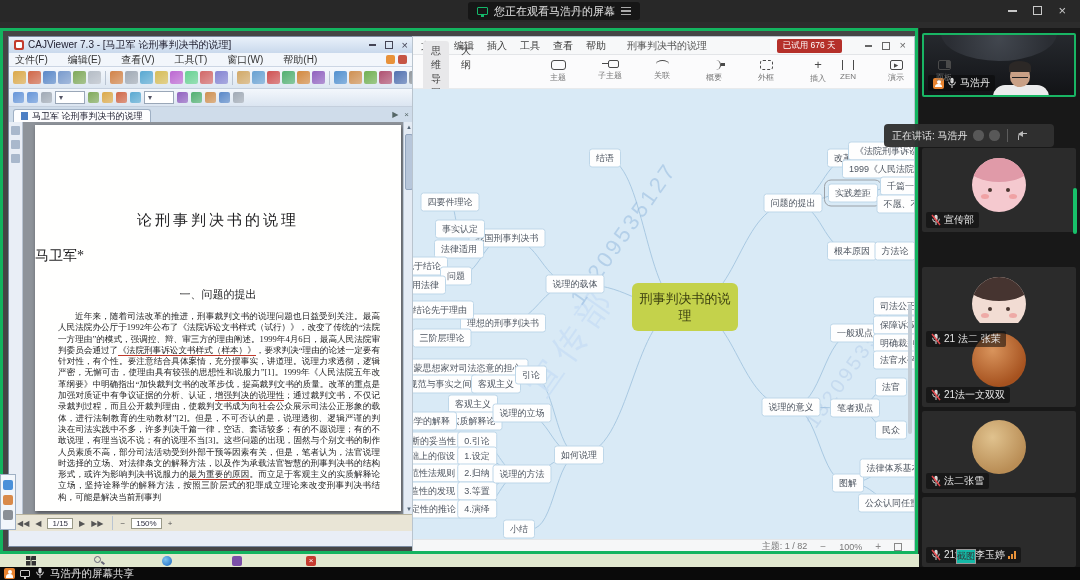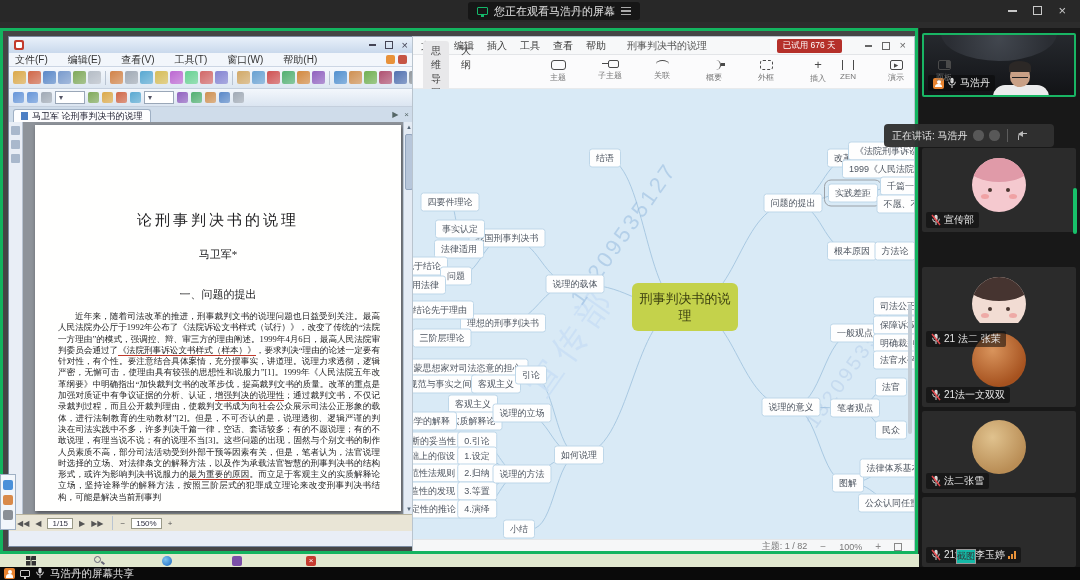--- a/index.html
+++ b/index.html
@@ -61,21 +61,21 @@
 #caj-leftstrip i{width:9px;height:9px;background:#a9b8cc;border-radius:1px}
 #caj-pagewrap{flex:1;position:relative;overflow:hidden}
 #caj-page{position:absolute;left:12px;top:3px;width:366px;height:386px;background:#fffffe;
   box-shadow:1px 2px 4px rgba(0,0,0,.45)}
 #caj-scroll{width:10px;height:100%;background:#e4ebf4;border-left:1px solid #b9c4d2;position:relative}
 #caj-scroll .arr{position:absolute;left:1px;width:8px;height:8px;font-size:6px;color:#567;text-align:center;line-height:8px}
 #caj-scroll .thumb{position:absolute;left:1px;top:12px;width:8px;height:56px;background:#b7c6da;border:1px solid #93a6bf;border-radius:2px}
 
 #doc{position:absolute;inset:0;overflow:hidden;font-family:"Liberation Serif","DejaVu Serif",serif;color:#1d1d1f}
 #doc-title{position:absolute;left:0;top:86px;width:100%;text-align:center;font-size:15px;letter-spacing:3px}
-#doc-author{position:absolute;left:0;top:122px;width:100%;text-align:center;font-size:11px}
+#doc-author{position:absolute;left:0;top:122px;width:100%;font-size:14px}
 #doc-heading{position:absolute;left:0;top:162px;width:100%;text-align:center;font-size:11px}
 #doc-para{position:absolute;left:23px;top:186px;width:322px;font-size:8.6px;line-height:11.3px;
   text-align:justify;text-indent:17px}
 .redline{border-bottom:1px solid #c0392b}
 #caj-nav{left:0;top:477px;width:100%;height:17px;background:#e9e5d6;border-top:1px solid #b9b49e;
   display:flex;align-items:center;gap:6px;padding:0 8px;color:#555;font-size:8px}
 .navbox{background:#fff;border:1px solid #998;padding:0 4px;height:11px;display:flex;align-items:center;font-size:8px;color:#334}
 #caj-status{left:0;top:494px;width:100%;height:16px;background:#ece9d8;border-top:1px solid #cfcab2;
   display:flex;align-items:center;padding:0 6px;font-size:9px;color:#444}
 
@@ -203,20 +203,21 @@
       <span class="ctl-max"></span>
       <span class="ctl-close">×</span>
     </div>
   </div>
 
   <div id="share-bg" class="abs"></div>
 
   <div id="caj" class="abs">
     <div id="caj-titlebar" class="abs">
       <span id="caj-logo"></span>
+      <span>CAJViewer 7.3 - [马卫军 论刑事判决书的说理]</span>
       <span class="winctl">
         <span class="ctl-min"></span>
         <span class="ctl-max"></span>
         <span class="ctl-close">×</span>
       </span>
     </div>
     <div id="caj-menubar" class="abs">
       <span id="caj-menus" style="display:flex;gap:20px">
           <span class="menu-item">文件(F)</span>
           <span class="menu-item">编辑(E)</span>

